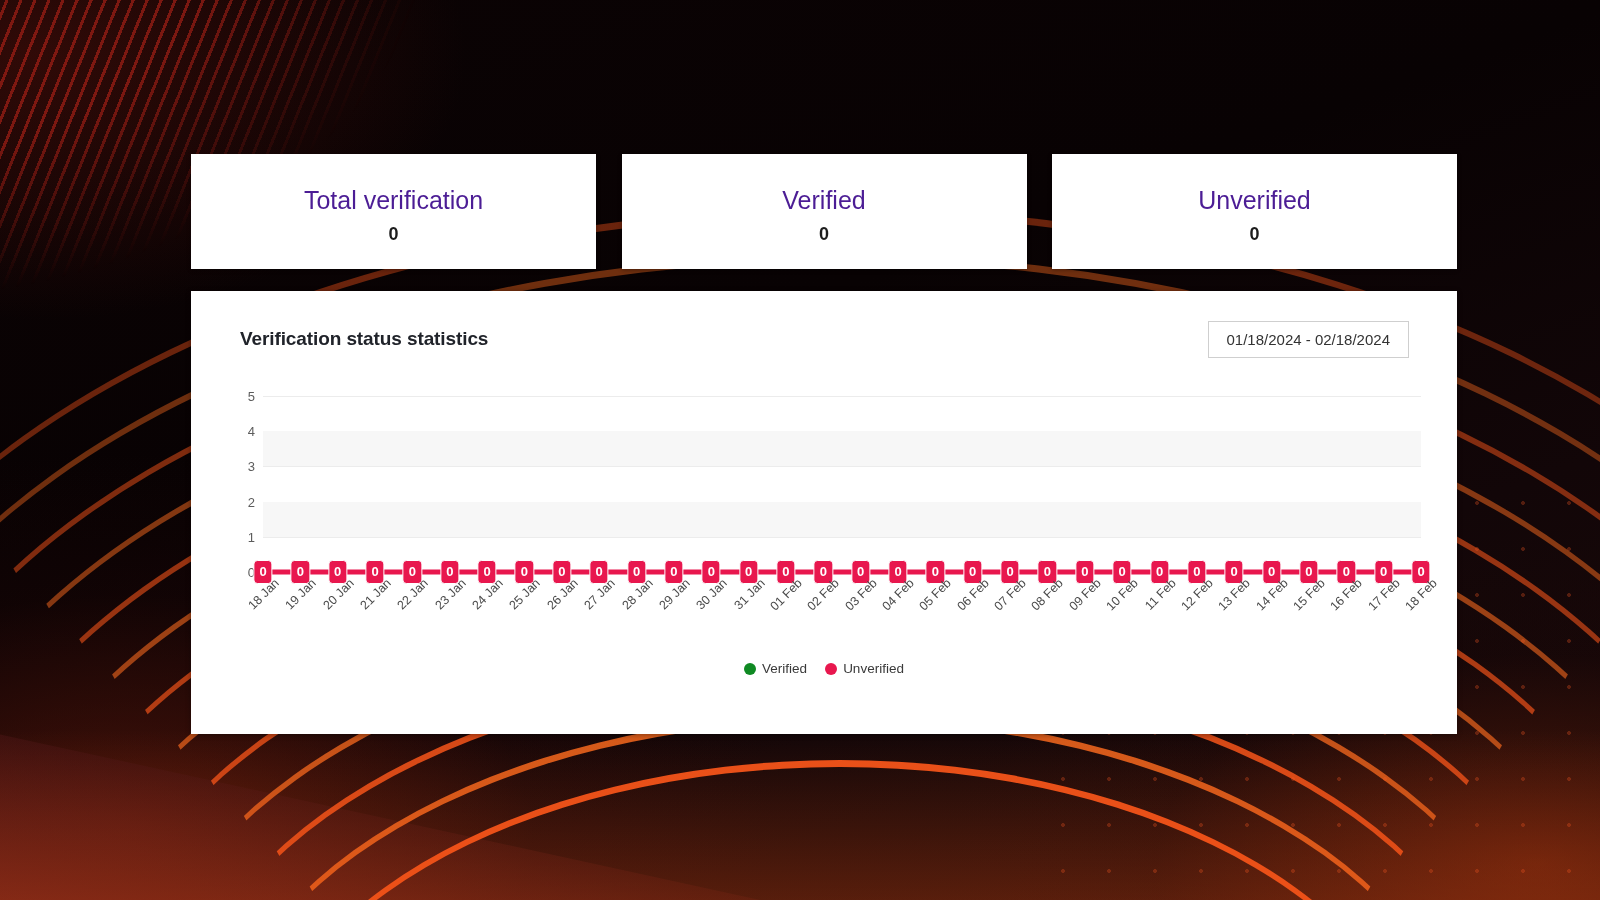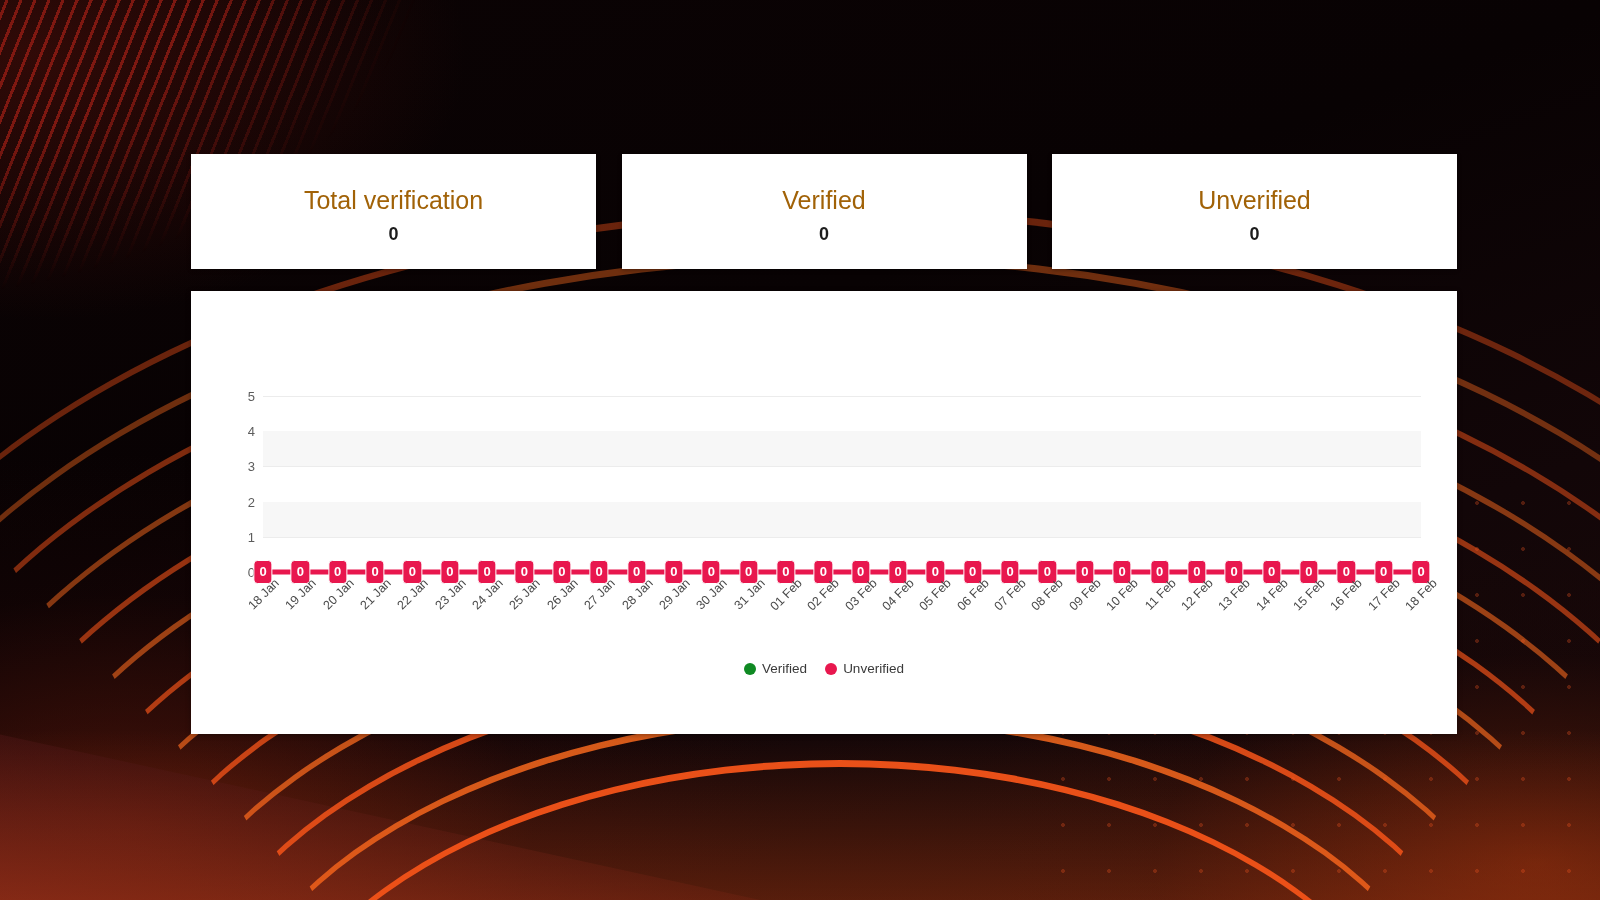--- a/index.html
+++ b/index.html
@@ -60,21 +60,21 @@
 
   .stat-row {
     position:absolute; left:191px; top:154px; width:1266px; height:115px;
     display:flex; justify-content:space-between;
   }
   .stat-card {
     width:405px; height:115px; background:#ffffff;
     display:flex; flex-direction:column; align-items:center; justify-content:center;
     box-shadow:0 1px 4px rgba(0,0,0,0.35);
   }
-  .stat-title { font-size:25px; color:#a16207; font-weight:400; line-height:1.2;margin-top:6px; }
+  .stat-title { font-size:25px; color:#4c1d95; font-weight:400; line-height:1.2;margin-top:6px; }
   .stat-value { font-size:18px; color:#1d1d1d; font-weight:700; margin-top:9px; }
 
   .chart-card {
     position:absolute; left:191px; top:291px; width:1266px; height:443px;
     background:#ffffff; box-shadow:0 1px 5px rgba(0,0,0,0.35);
   }
   .chart-head {
     position:absolute; left:49px; right:48px; top:30px; height:36px;
     display:flex; align-items:center; justify-content:space-between;
   }
@@ -168,20 +168,24 @@
       <div class="stat-title">Verified</div>
       <div class="stat-value">0</div>
     </div>
     <div class="stat-card">
       <div class="stat-title">Unverified</div>
       <div class="stat-value">0</div>
     </div>
   </div>
 
   <div class="chart-card">
+    <div class="chart-head">
+      <div class="chart-title">Verification status statistics</div>
+      <div class="date-range">01/18/2024 - 02/18/2024</div>
+    </div>
 
     <div class="plot-wrap">
       <div class="y-labels" id="y-labels">
           <div class="y-lab" style="top: 176px;">0</div>
           <div class="y-lab" style="top: 140.8px;">1</div>
           <div class="y-lab" style="top: 105.6px;">2</div>
           <div class="y-lab" style="top: 70.4px;">3</div>
           <div class="y-lab" style="top: 35.2px;">4</div>
           <div class="y-lab" style="top: 0px;">5</div>
         </div>

